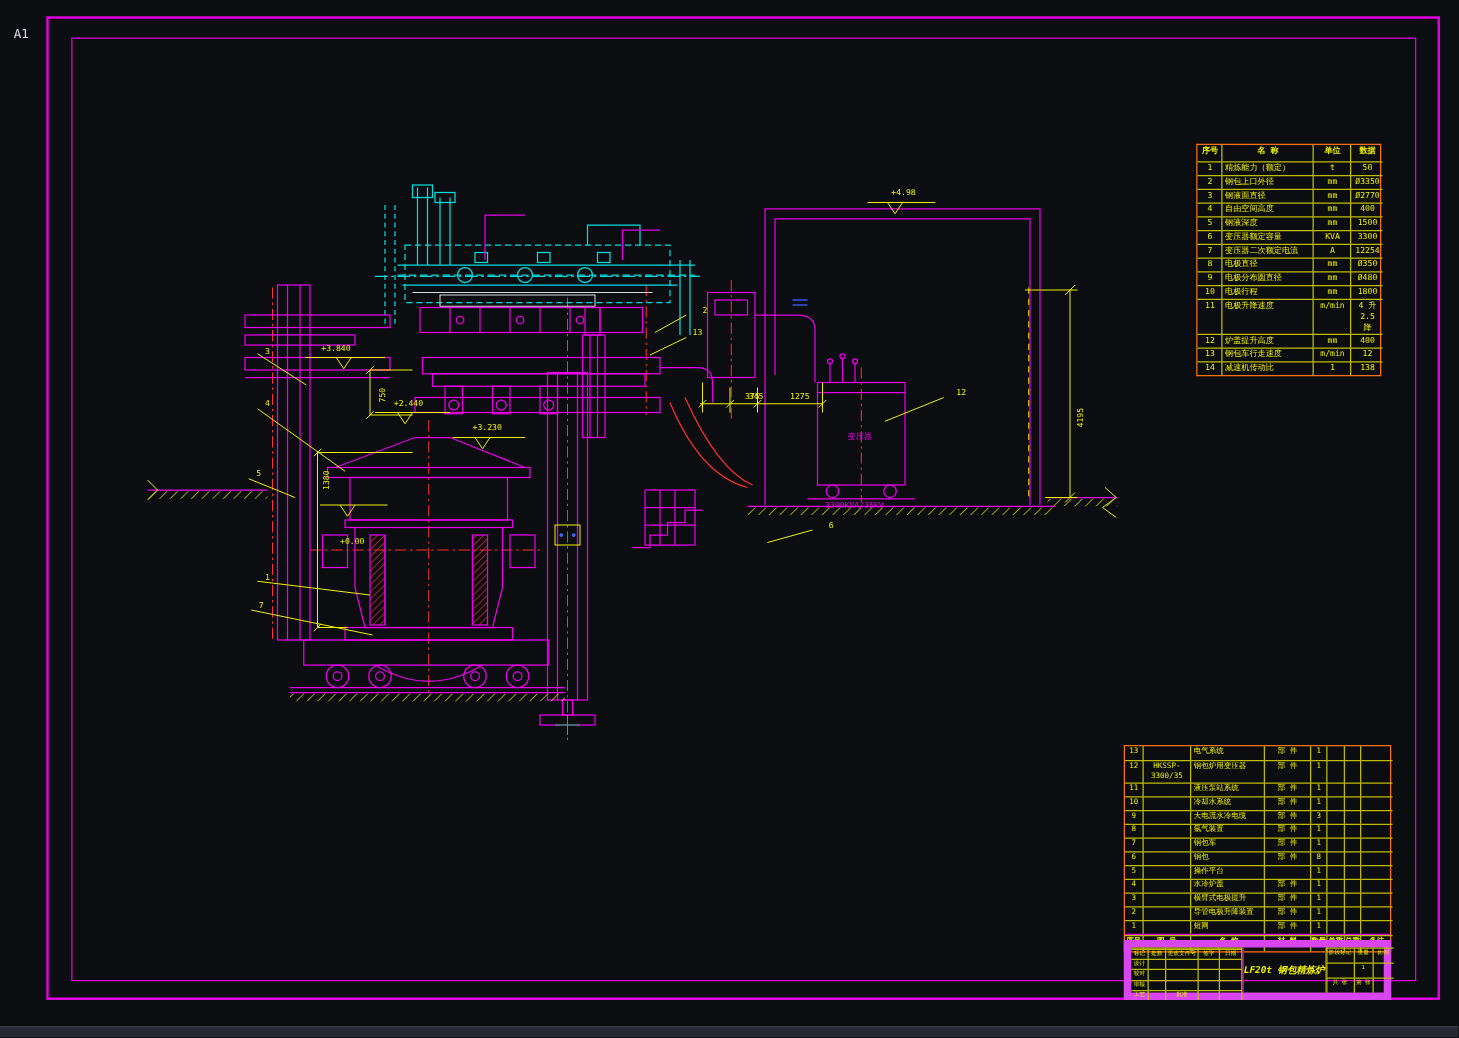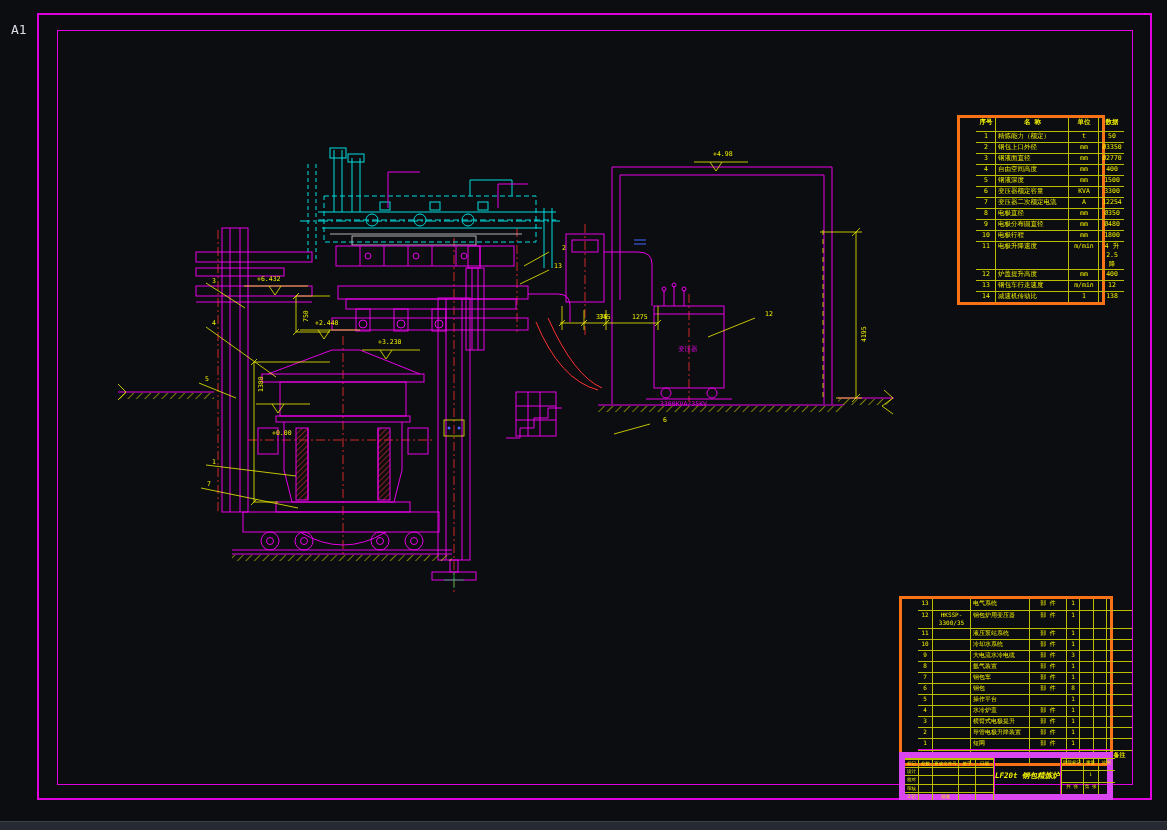--- a/index.html
+++ b/index.html
@@ -2,32 +2,32 @@
 <html><head>
 <meta charset="utf-8">
 <style>
   html,body{margin:0;padding:0;background:#0c0d11;}
   #stage{position:relative;width:1167px;height:830px;background:#0c0d11;overflow:hidden;
          font-family:"DejaVu Sans Mono","Liberation Mono",monospace;}
   .frame-outer{position:absolute;left:37px;top:13px;width:1115px;height:787px;
                border:2px solid #e000e0;box-sizing:border-box;}
   .frame-inner{position:absolute;left:57px;top:30px;width:1076px;height:755px;
                border:1px solid #e000e0;box-sizing:border-box;}
-  .sheet-label{position:absolute;left:11px;top:22px;color:#d8dbe2;font-size:13px;}
+  .sheet-label{position:absolute;left:11px;top:22px;color:#d8dbe2;font-size:10px;}
   .bottom-bar{position:absolute;left:0;top:821px;width:1167px;height:9px;background:#262931;
               border-top:1px solid #3a3f49;}
   svg{position:absolute;left:0;top:0;}
 
   
   #annot-layer{position:absolute;left:12px;top:0;width:1167px;height:605px;pointer-events:none;}
   .annot{position:absolute;color:#f0f000;font-size:6.5px;line-height:1;white-space:pre;
          transform-origin:left top;}
 
   
-  .cadtable{position:absolute;box-sizing:border-box;border:3px solid #f97316;padding-left:16px;}
+  .cadtable{position:absolute;box-sizing:border-box;border:1px solid #f97316;}
   .cadtable .tr{display:grid;}
   .cadtable .td{border-right:1px solid #bdbd00;border-top:1px solid #bdbd00;
                 color:#f0f000;font-size:6.5px;line-height:1.4;padding:0 1px 0 2px;
                 overflow:hidden;white-space:pre-line;box-sizing:border-box;}
   .cadtable .tr .td:last-child{border-right:none;}
   .cadtable > div:first-child > .tr:first-child .td{border-top:none;}
 
   .param{left:957px;top:115px;width:148px;}
   .param .tr{grid-template-columns:20px 73px 30px 25px;min-height:11px;}
   .param .hdr .tr{min-height:13px;}
@@ -310,21 +310,21 @@
 
   <div id="annot-layer">
       <span class="annot" style="left: 701px; top: 151px;">+4.98</span>
       <span class="annot" style="left: 849px; top: 342px; transform: rotate(-90deg);">4195</span>
       <span class="annot" style="left: 620px; top: 314px;">1275</span>
       <span class="annot" style="left: 564px; top: 314px; margin-left: 20px;">375</span>
       <span class="annot" style="left: 587px; top: 314px;">345</span>
       <span class="annot" style="left: 666px; top: 346px; color: rgb(230, 0, 230);">变压器</span>
       <span class="annot" style="left: 648px; top: 357px; color: rgb(230, 0, 230); margin-top: 44px;">3300KVA/35KV</span>
       <span class="annot" style="left: 753px; top: 311px;">12</span>
-      <span class="annot" style="left: 245px; top: 276px;">+6.432</span>
+      <span class="annot" style="left: 245px; top: 276px;">+3.840</span>
       <span class="annot" style="left: 303px; top: 320px;">+2.440</span>
       <span class="annot" style="left: 291px; top: 322px; transform: rotate(-90deg);">750</span>
       <span class="annot" style="left: 246px; top: 392px; transform: rotate(-90deg);">1380</span>
       <span class="annot" style="left: 260px; top: 394px; margin-top: 36px;">+0.00</span>
       <span class="annot" style="left: 366px; top: 339px;">+3.230</span>
       <span class="annot" style="left: 200px; top: 278px;">3</span>
       <span class="annot" style="left: 200px; top: 320px;">4</span>
       <span class="annot" style="left: 193px; top: 376px;">5</span>
       <span class="annot" style="left: 200px; top: 459px;">1</span>
       <span class="annot" style="left: 195px; top: 481px;">7</span>

